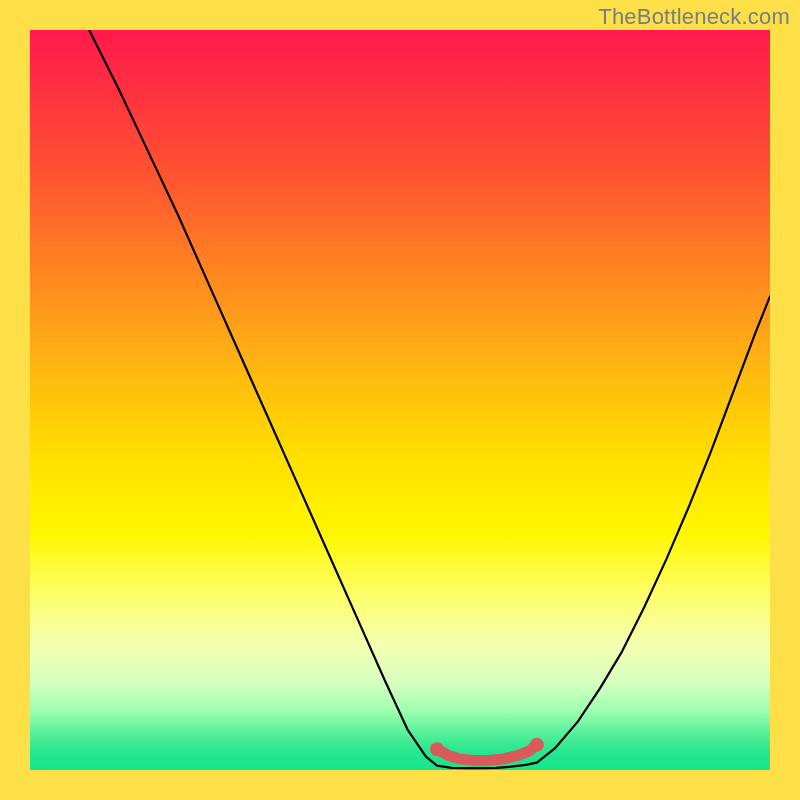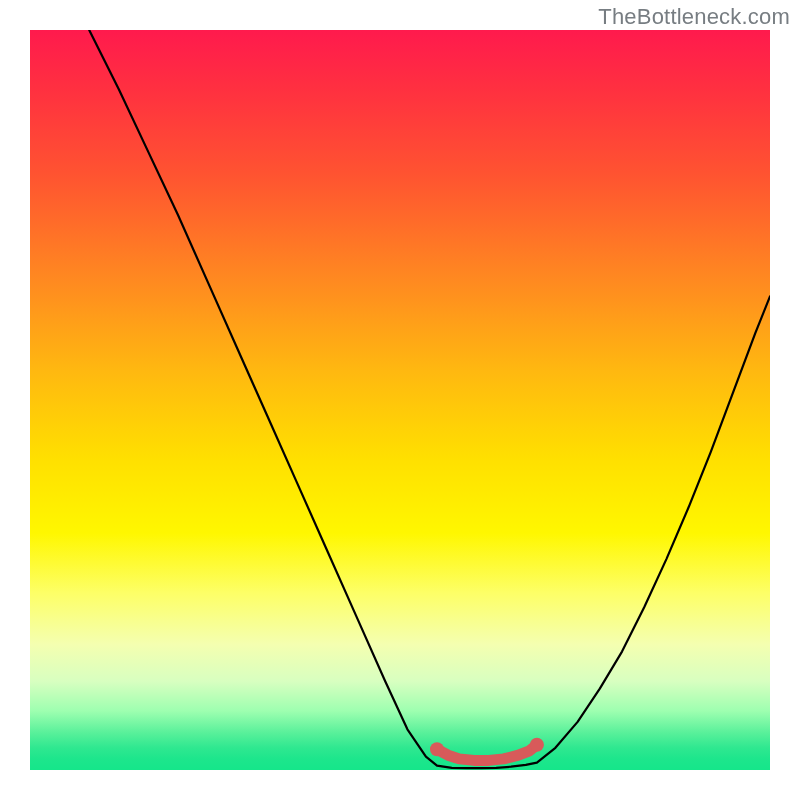--- a/index.html
+++ b/index.html
@@ -8,21 +8,21 @@
     width: 800px;
     height: 800px;
     overflow: hidden;
     background: #000;
     font-family: Arial, Helvetica, sans-serif;
   }
   .frame {
     position: relative;
     width: 800px;
     height: 800px;
-    background: #ffffff;
+    background: #fde047;
   }
   .plot-area {
     position: absolute;
     left: 30px;
     top: 30px;
     width: 740px;
     height: 740px;
     background: linear-gradient(to bottom,
       #ff1a4d 0%,
       #ff3040 8%,

